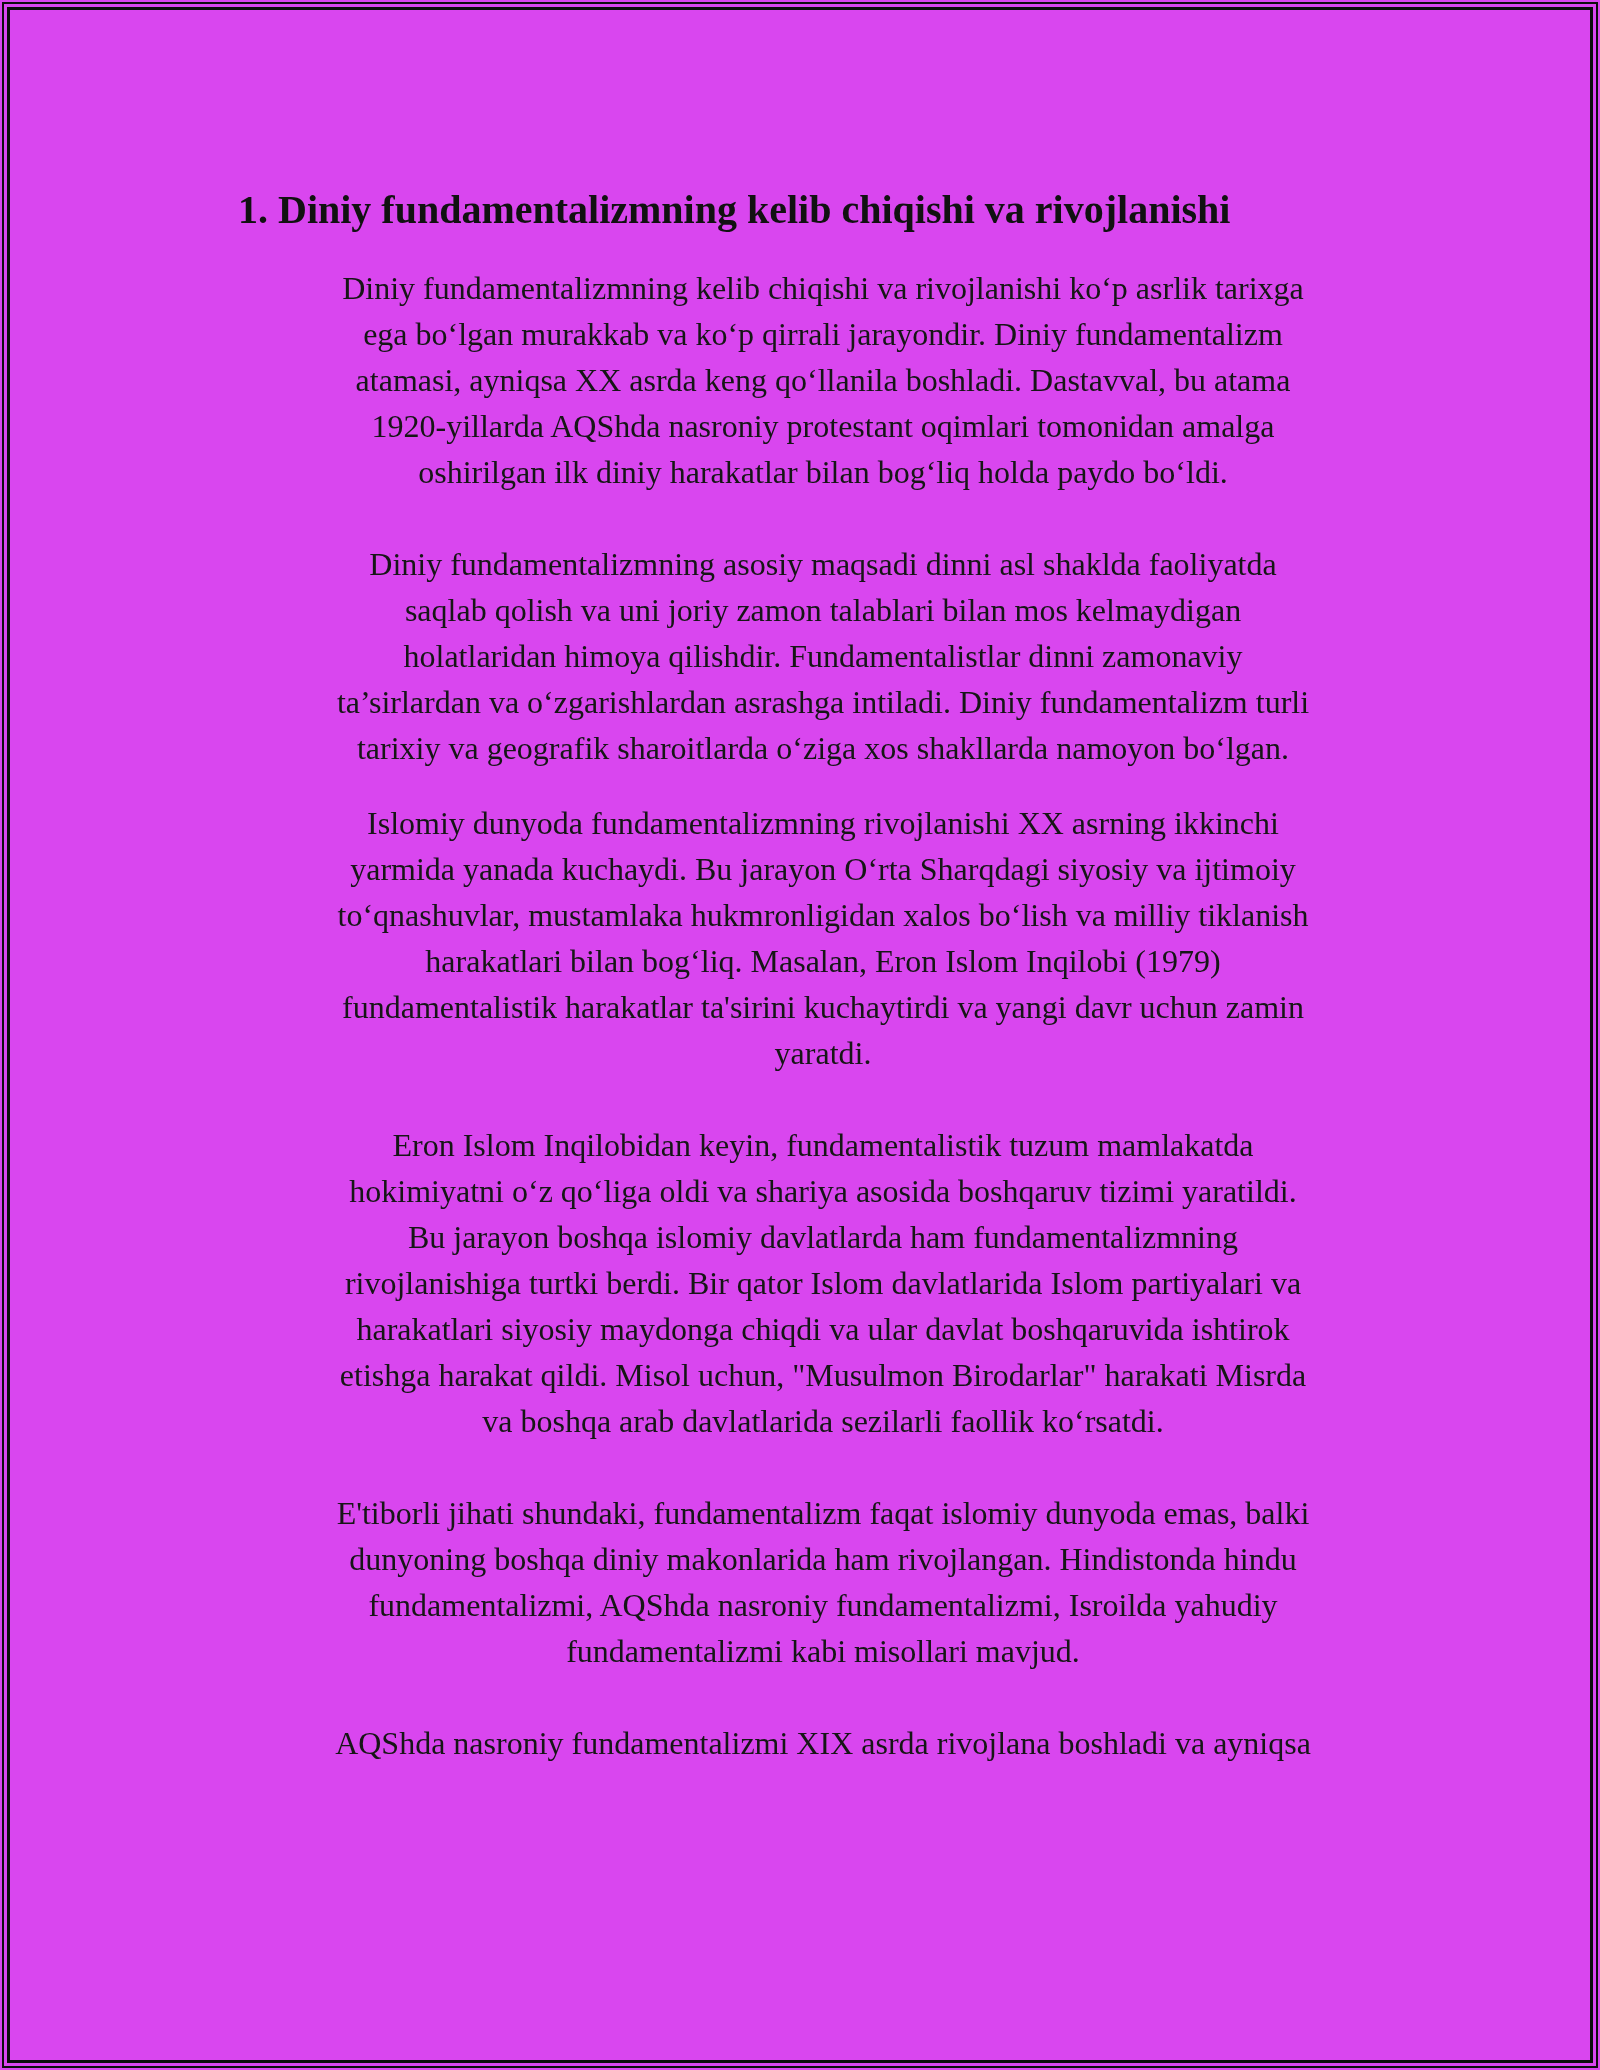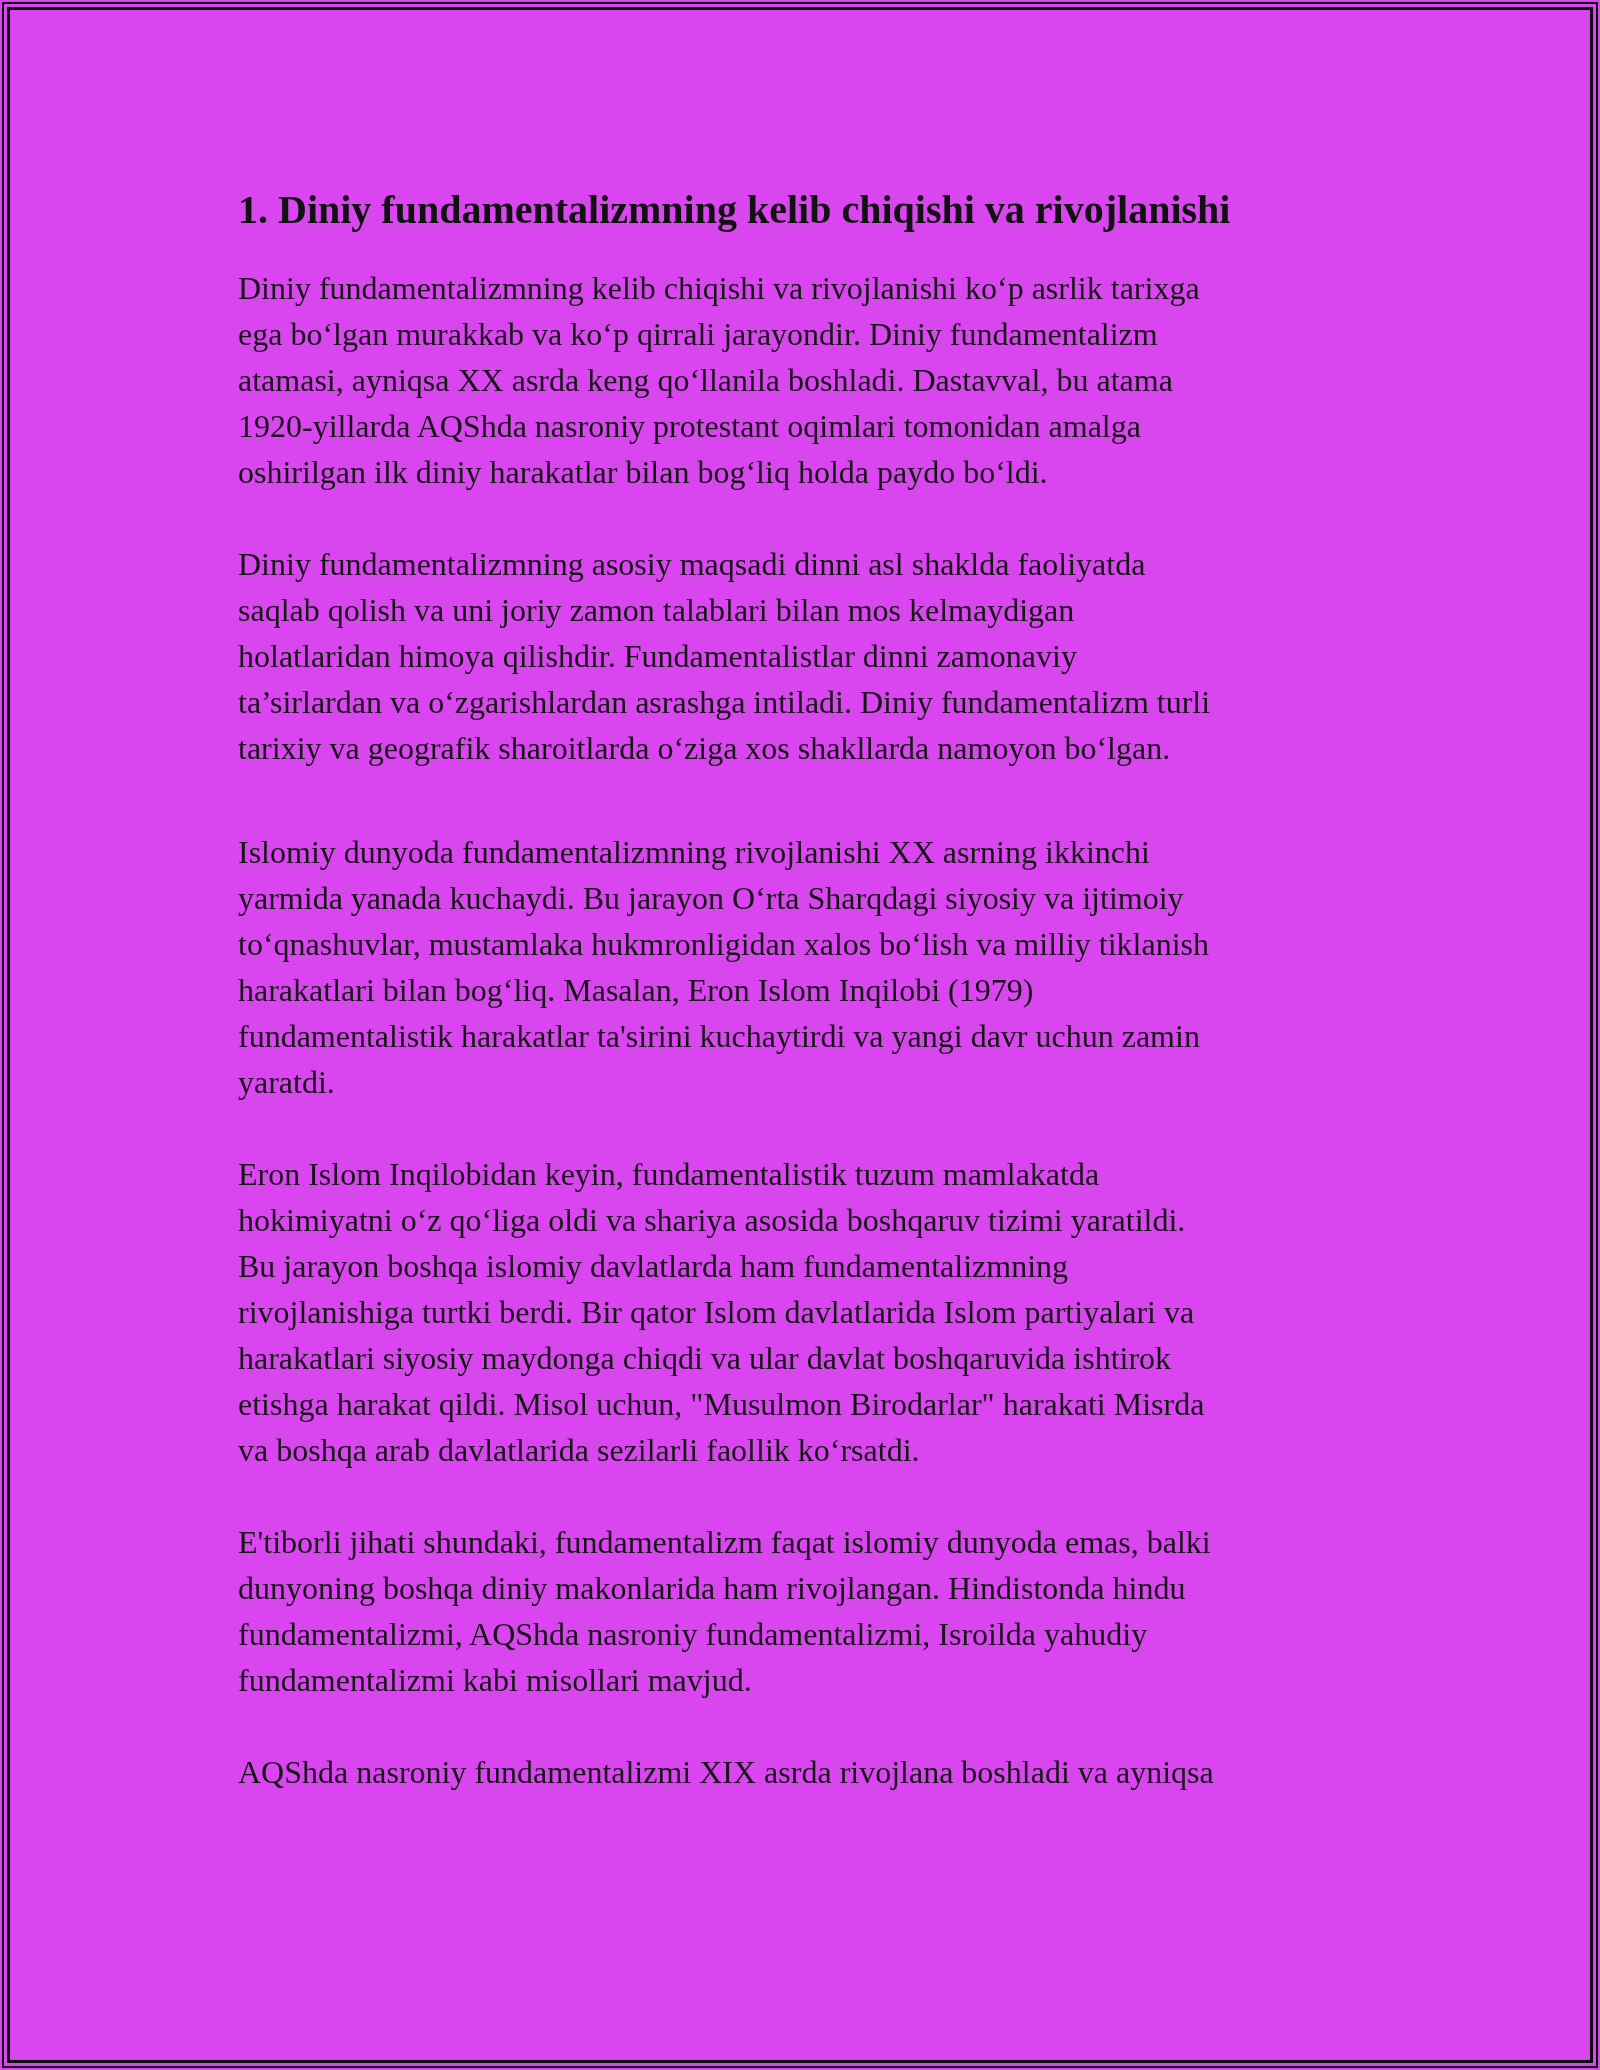--- a/index.html
+++ b/index.html
@@ -40,28 +40,28 @@
     font-size: 40px;
     line-height: 48px;
     font-weight: bold;
     color: #111111;
   }
   .content p.body-para {
     margin: 46px 0 0 0;
     font-size: 32px;
     line-height: 46px;
     white-space: pre-line;   
-    text-align: left;
+    text-align: center;
     color: #161616;
   }
   .content p.body-para.first {
     margin-top: 31px;
   }
   .content p.body-para.gap-large {
-    margin-top: 58px;
+    margin-top: 29px;
   }
 </style>
 </head>
 <body>
 
 <div class="page">
   <div class="frame-outer"></div>
   <div class="frame-inner"></div>
 
   <div class="content">

